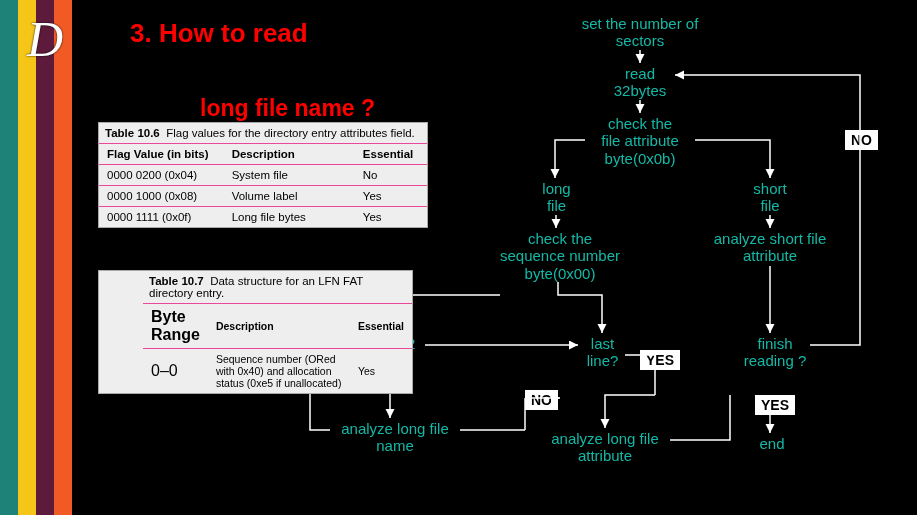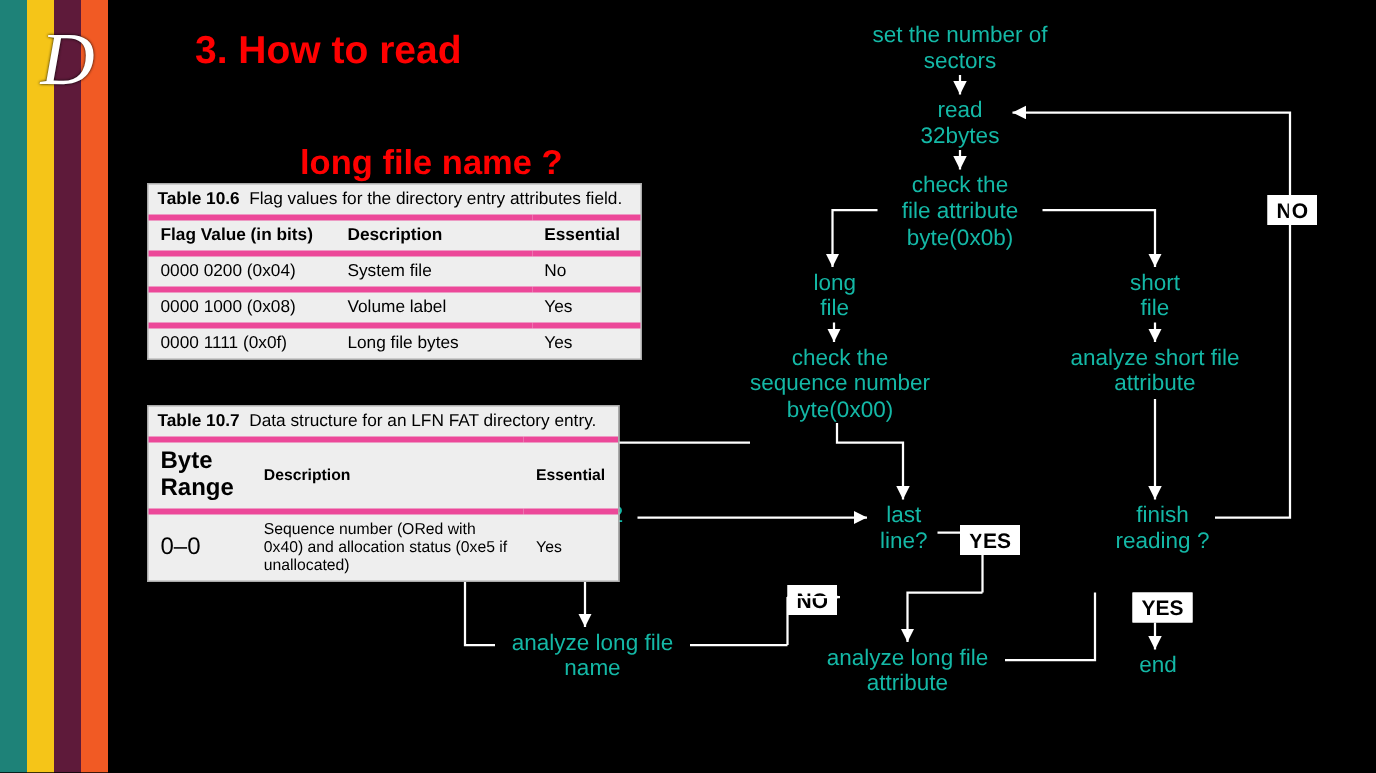--- a/index.html
+++ b/index.html
@@ -59,33 +59,33 @@
   
   .tablecard {
     position: absolute;
     background: #eee;
     color: #000;
     font-size: 12px;
     border: 1px solid #aaa;
     z-index: 5;
   }
   .tbl106 { left: 98px; top: 86px; width: 330px; margin-top: 36px; }
-  .tbl107 { left: 98px; top: 270px; width: 315px; }
+  .tbl107 { left: 98px; top: 270px; width: 315px; padding-left: 44px; }
   .tablecard .cap {
     padding: 4px 6px;
     font-size: 11.5px;
   }
   .tablecard .cap b { font-weight: 700; }
   .tablecard table {
     width: 100%;
     border-collapse: collapse;
     font-size: 11.5px;
   }
   .tablecard th, .tablecard td {
-    border-top: 4px solid #ec4899;
+    border-top: 1px solid #ec4899;
     text-align: left;
     padding: 4px 8px;
   }
   .tablecard th { font-weight: 700; }
   .tbl106 th:nth-child(1), .tbl106 td:nth-child(1) { width: 38%; }
   .tbl106 th:nth-child(2), .tbl106 td:nth-child(2) { width: 40%; }
   .tbl106 th:nth-child(3), .tbl106 td:nth-child(3) { width: 22%; }
   .tbl107 th:nth-child(1), .tbl107 td:nth-child(1) { width: 22%; font-size:16px;}
   .tbl107 th:nth-child(2), .tbl107 td:nth-child(2) { width: 58%; font-size:10.5px;}
   .tbl107 th:nth-child(3), .tbl107 td:nth-child(3) { width: 20%; font-size:10.5px;}

